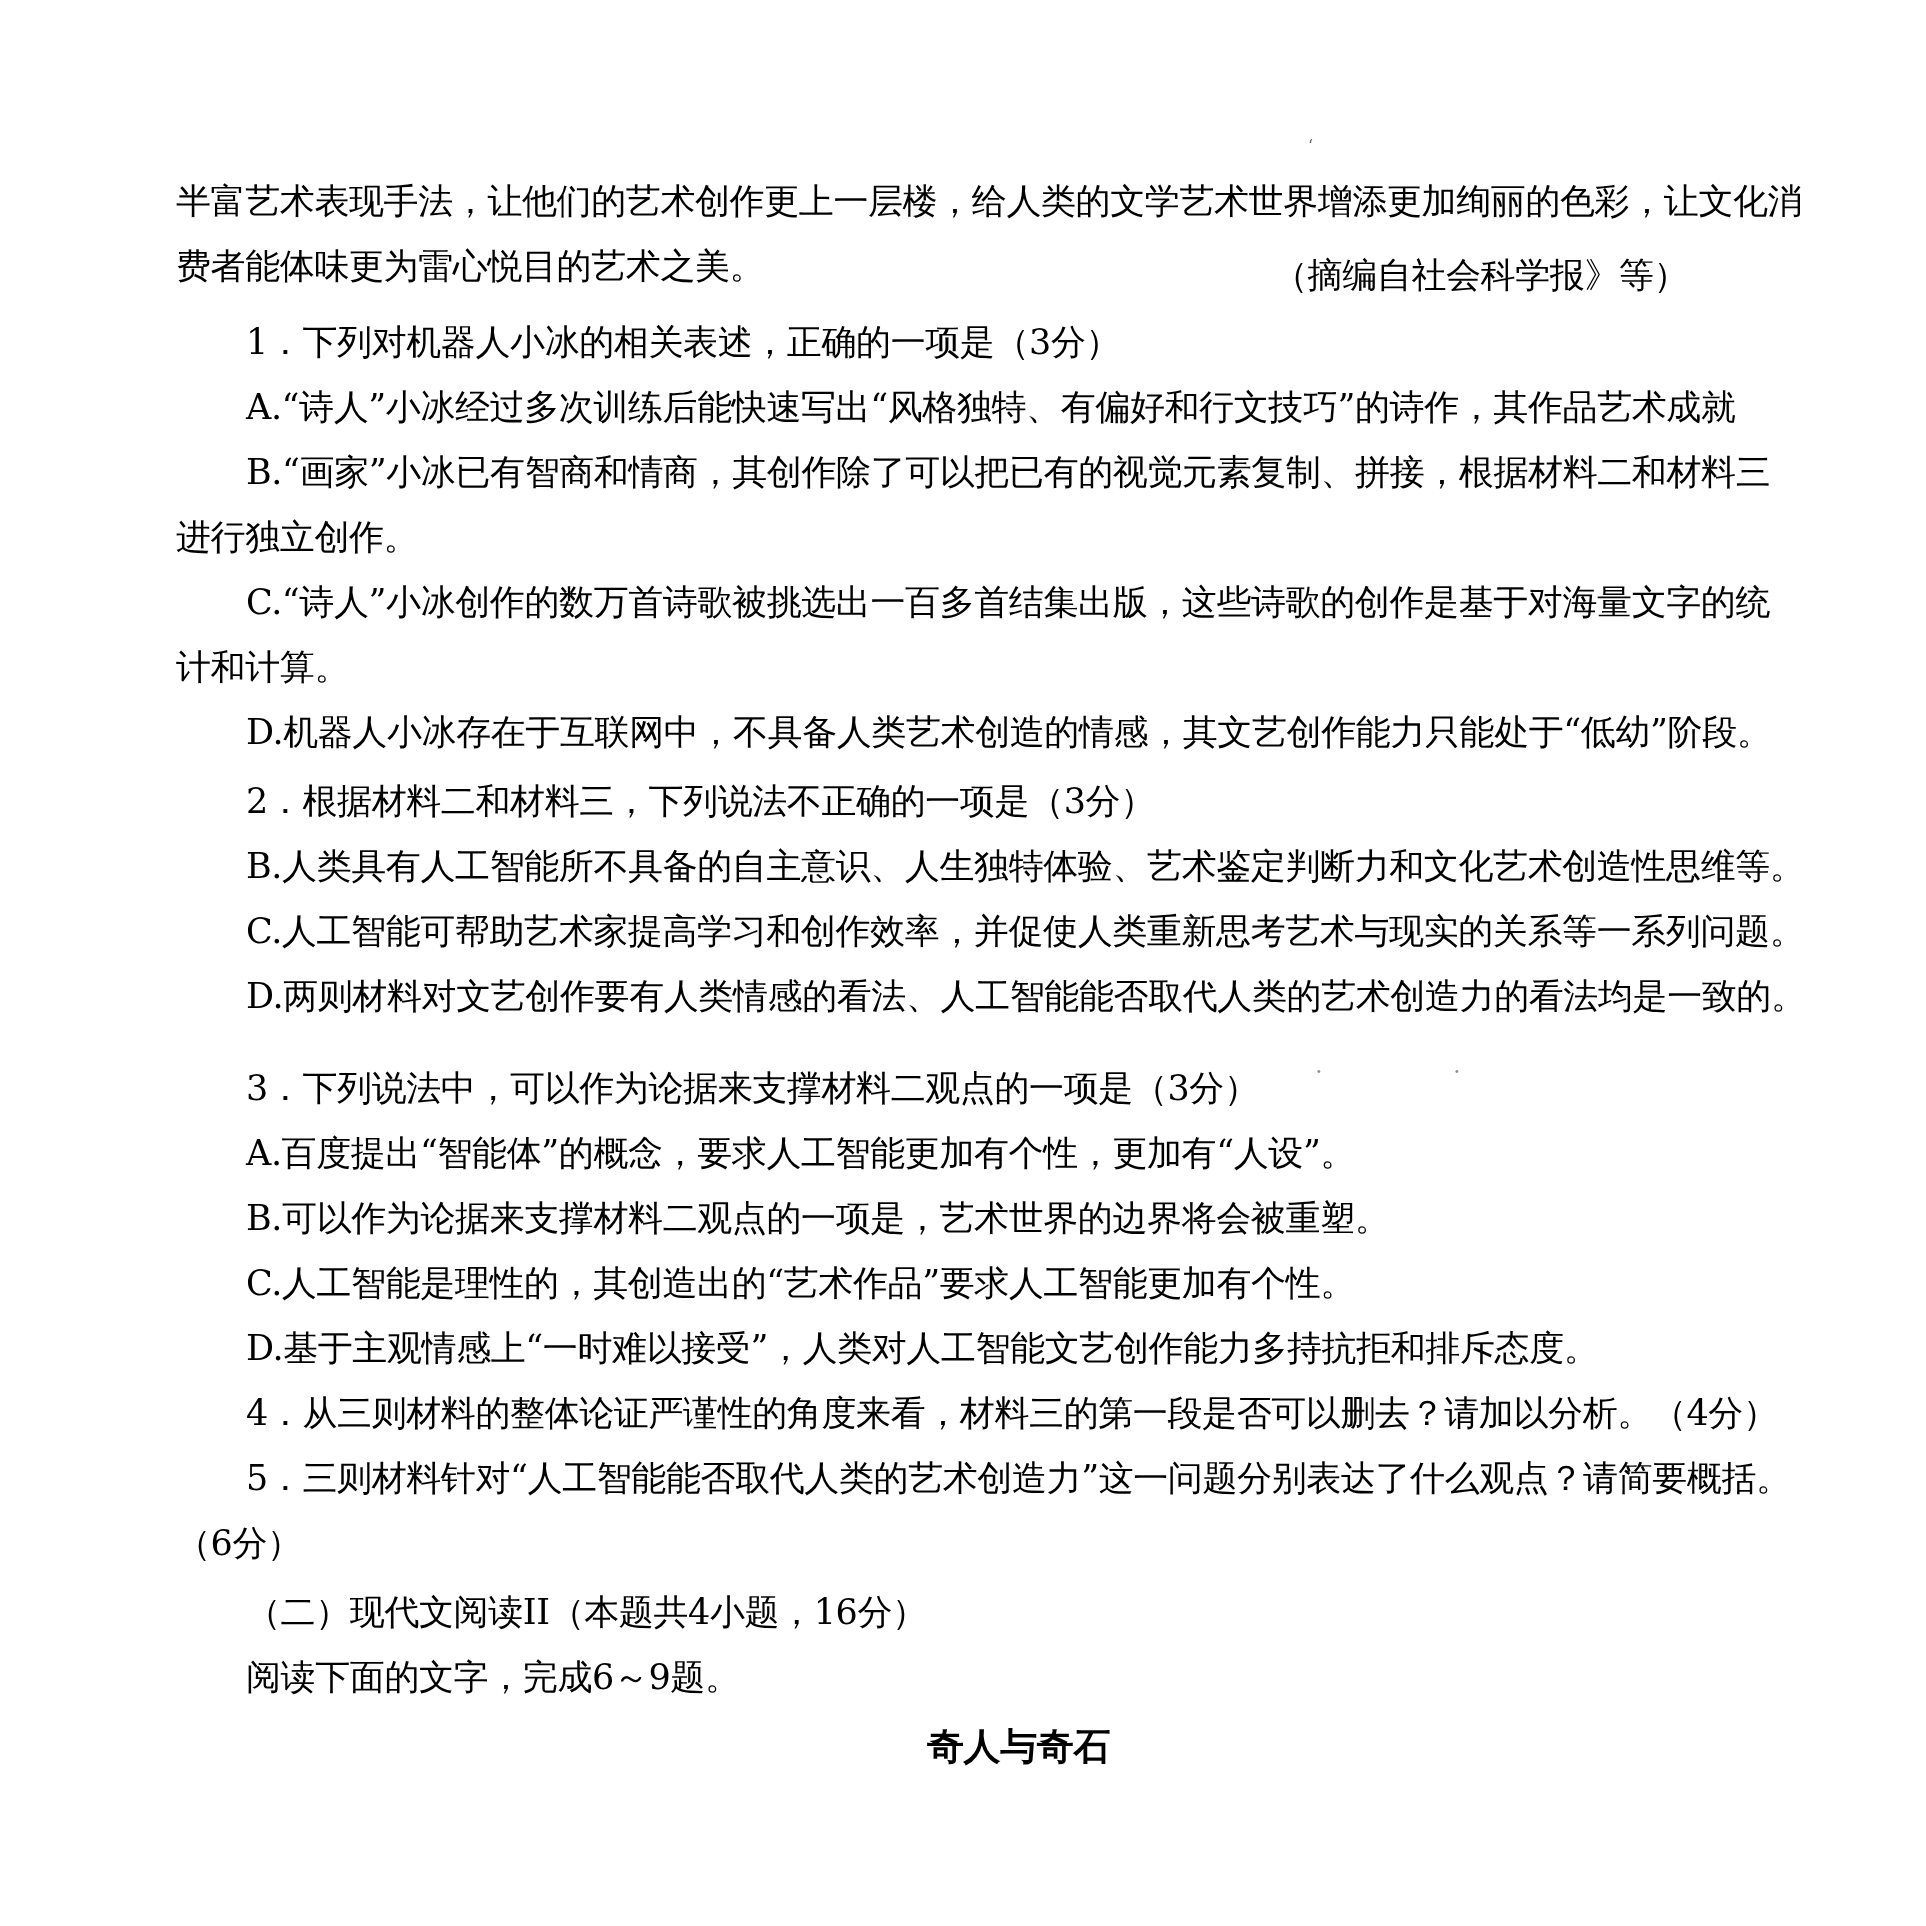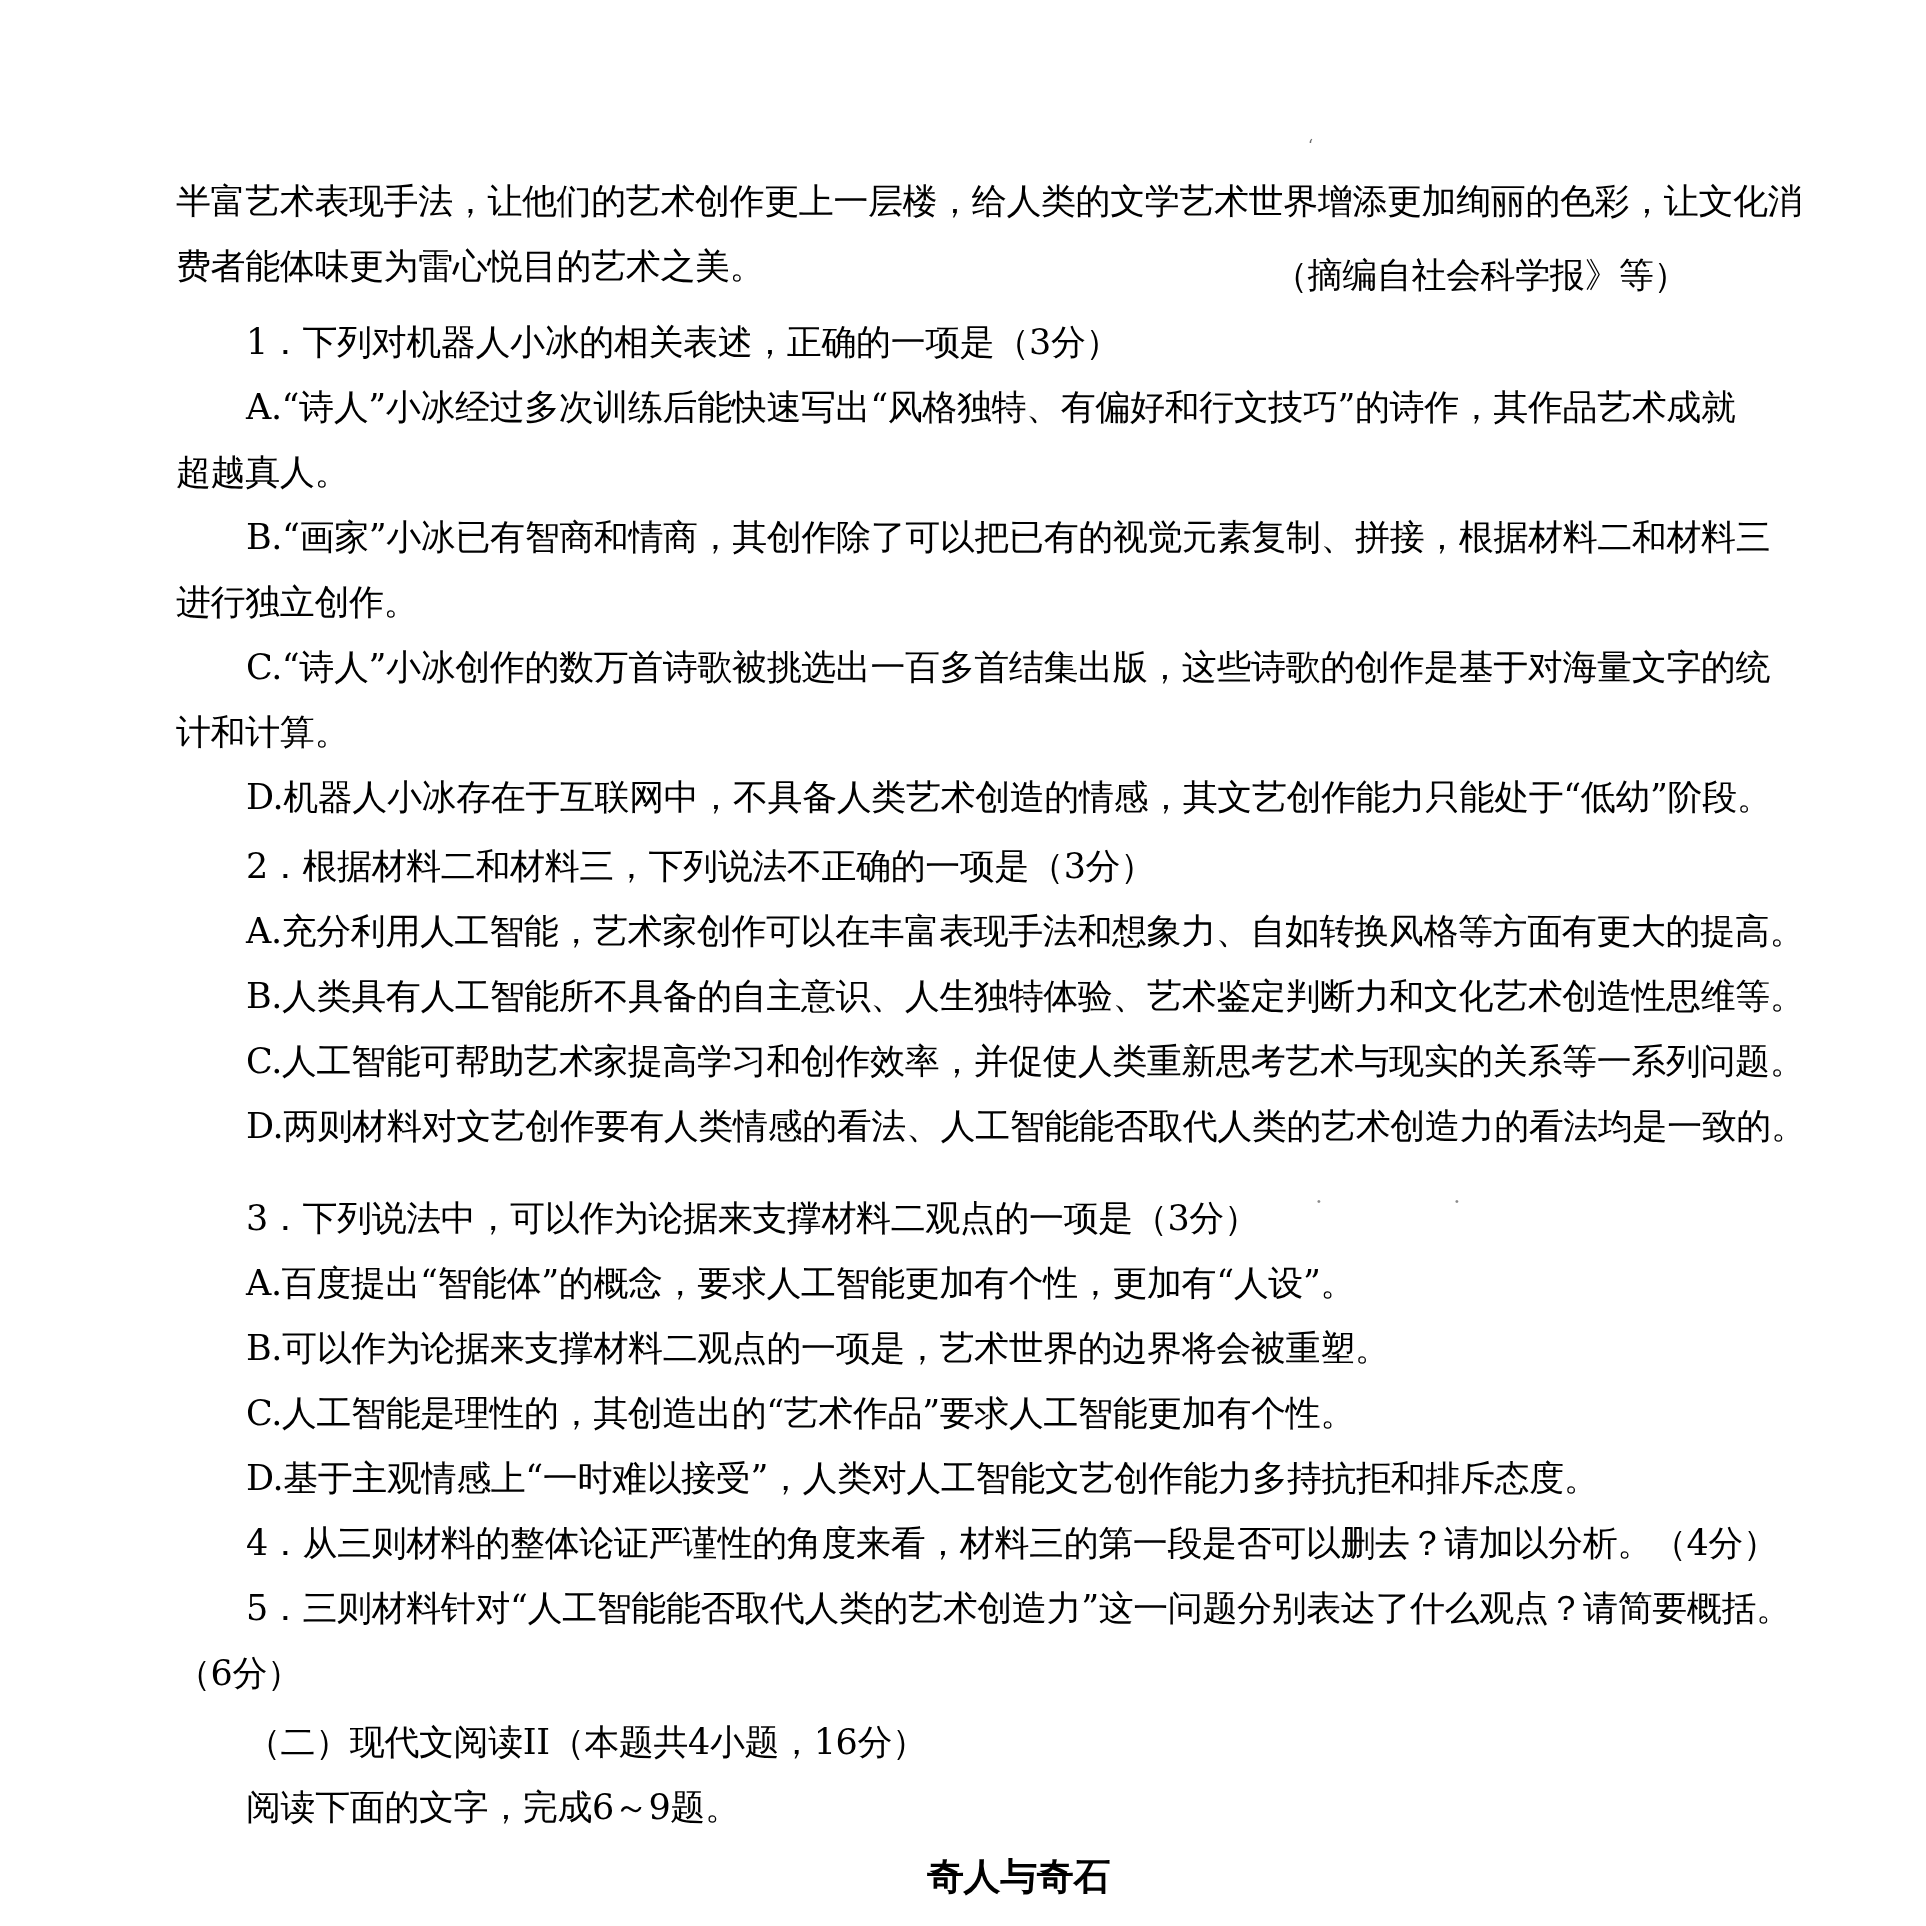--- a/index.html
+++ b/index.html
@@ -57,29 +57,27 @@
   <div class="content">
 
     <div class="ln">半富艺术表现手法，让他们的艺术创作更上一层楼，给人类的文学艺术世界增添更加绚丽的色彩，让文化消</div>
     <div class="ln rel">
       <span>费者能体味更为雷心悦目的艺术之美。</span>
       <span class="attribution">（摘编自社会科学报》等）</span>
     </div>
 
     <div class="ln ind mt-lg">1．下列对机器人小冰的相关表述，正确的一项是（3分）</div>
     <div class="ln ind">A.“诗人”小冰经过多次训练后能快速写出“风格独特、有偏好和行文技巧”的诗作，其作品艺术成就</div>
-    <div class="ln">超越真人。</div>
     <div class="ln ind">B.“画家”小冰已有智商和情商，其创作除了可以把已有的视觉元素复制、拼接，根据材料二和材料三</div>
     <div class="ln">进行独立创作。</div>
     <div class="ln ind">C.“诗人”小冰创作的数万首诗歌被挑选出一百多首结集出版，这些诗歌的创作是基于对海量文字的统</div>
     <div class="ln">计和计算。</div>
     <div class="ln ind">D.机器人小冰存在于互联网中，不具备人类艺术创造的情感，其文艺创作能力只能处于“低幼”阶段。</div>
 
     <div class="ln ind mt-sm">2．根据材料二和材料三，下列说法不正确的一项是（3分）</div>
-    <div class="ln ind">A.充分利用人工智能，艺术家创作可以在丰富表现手法和想象力、自如转换风格等方面有更大的提高。</div>
     <div class="ln ind">B.人类具有人工智能所不具备的自主意识、人生独特体验、艺术鉴定判断力和文化艺术创造性思维等。</div>
     <div class="ln ind">C.人工智能可帮助艺术家提高学习和创作效率，并促使人类重新思考艺术与现实的关系等一系列问题。</div>
     <div class="ln ind">D.两则材料对文艺创作要有人类情感的看法、人工智能能否取代人类的艺术创造力的看法均是一致的。</div>
 
     <div class="ln ind mt-lg">
       <span>3．下列说法中，可以作为论据来支撑材料二观点的一项是（3分）</span>
       <span class="faint-marks">·　　　·</span>
     </div>
     <div class="ln ind">A.百度提出“智能体”的概念，要求人工智能更加有个性，更加有“人设”。</div>
     <div class="ln ind">B.可以作为论据来支撑材料二观点的一项是，艺术世界的边界将会被重塑。</div>

